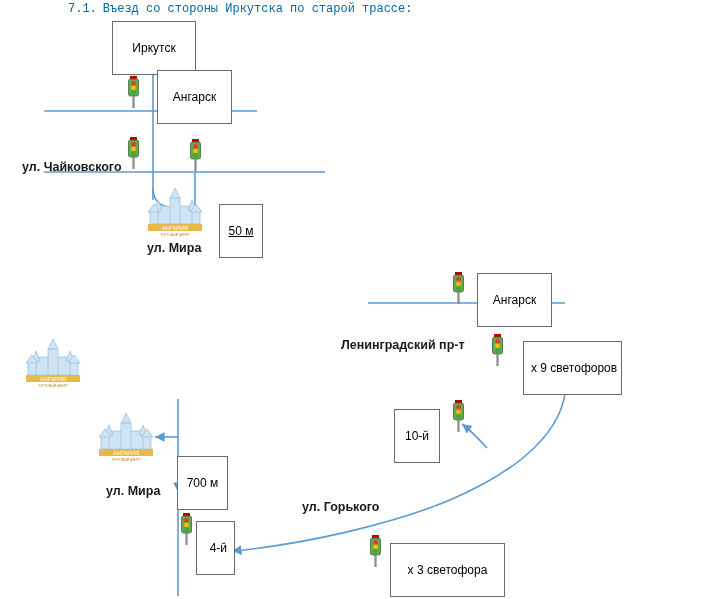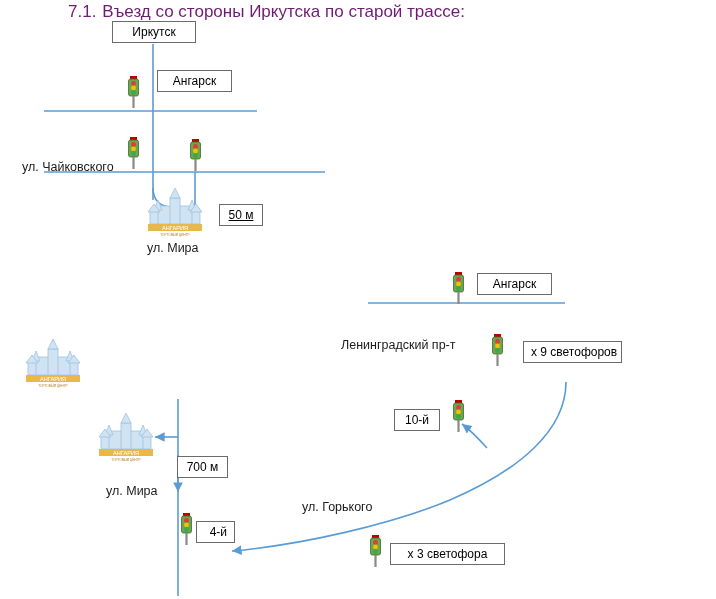--- a/index.html
+++ b/index.html
@@ -13,46 +13,47 @@
   }
   #canvas {
     position: relative;
     width: 716px;
     height: 599px;
     overflow: hidden;
     background: #ffffff;
   }
   .heading {
     position: absolute;
-    font-family: Liberation Sans, sans-serif;
-    font-size: 17px;
-    color: #701a75;
+    font-family: Liberation Mono, monospace;
+    font-size: 12px;
+    color: #0369a1;
     white-space: nowrap;
   }
   .heading .num {
     margin-right: 6px;
   }
   .underlined {
     text-decoration: underline;
   }
   .road-label {
     position: absolute;
     font-family: "Liberation Sans", sans-serif;
     font-size: 12.5px;
     color: #1a1a1a;
     white-space: nowrap;
+    font-weight: bold;
   }
   .callout {
     position: absolute;
     border: 1px solid #6b6b6b;
     background: #ffffff;
     font-family: "Liberation Sans", sans-serif;
     font-size: 12px;
     color: #000000;
-    padding: 3px 7px;
+    padding: 19px 7px;
     white-space: nowrap;
     box-sizing: border-box;
     line-height: 14px;
   }
   svg.lines {
     position: absolute;
     left: 0;
     top: 0;
     width: 716px;
     height: 599px;

